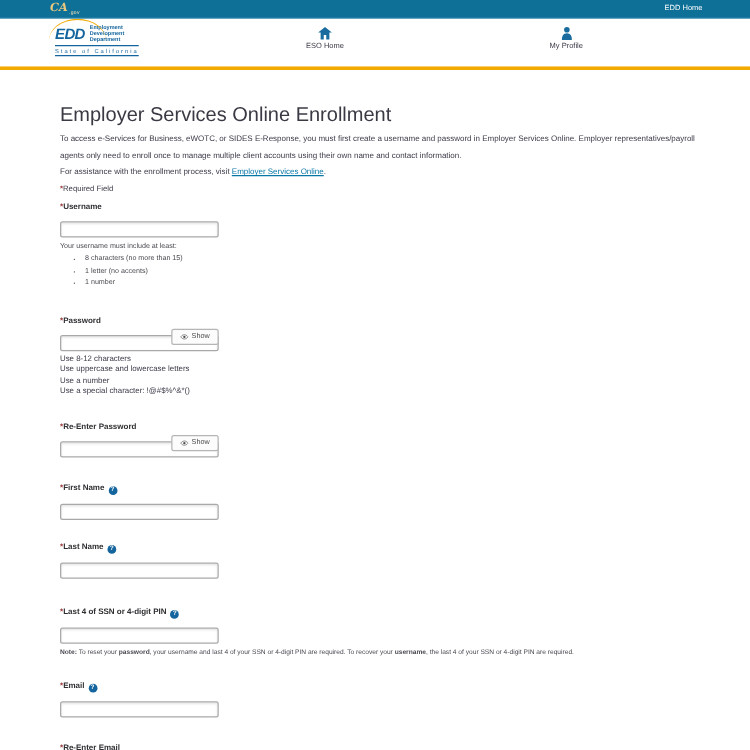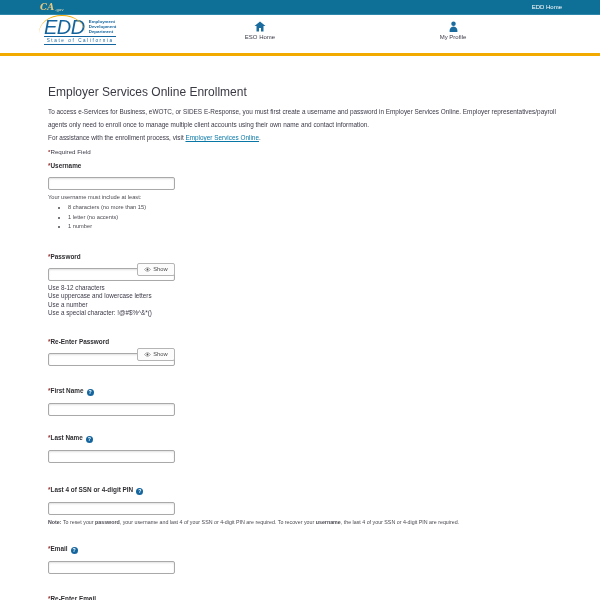--- a/index.html
+++ b/index.html
@@ -15,37 +15,37 @@
   .ca-gov { font-size:4px; color:#F3E4BC; margin-left:1px; letter-spacing:.3px; }
   .topbar-link { color:#fff; font-size:6px; text-decoration:none; cursor:pointer; }
 
   
   .header { height:38px; position:relative; background:#fff; }
   .edd-logo { position:absolute; left:44px; top:4px; cursor:pointer; }
   .edd-row { display:flex; align-items:center; position:relative; }
   .edd-swoosh { position:absolute; left:-5px; top:-4px; width:46px; height:20px;
     border-top:1.5px solid var(--gold,#F2A900);
     border-radius:50% 50% 0 0 / 90% 90% 0 0; pointer-events:none; }
-  .edd-letters { font-size:20px; font-weight:normal; font-style:italic;
+  .edd-letters { font-size:12px; font-weight:bold; font-style:italic;
     color:var(--brand_blue,#14659E); letter-spacing:-.5px; line-height:14px; }
   .edd-dept { font-size:4.4px; font-weight:bold; color:var(--brand_blue,#14659E);
     line-height:5px; margin-left:4px; }
   .edd-state { font-size:4.6px; color:var(--brand_blue,#14659E); letter-spacing:1.6px;
     margin-top:2px; padding:1px 0; border-top:.5px solid var(--brand_blue,#14659E);
     border-bottom:1px solid var(--brand_blue,#14659E); text-align:center; }
   .nav { position:absolute; top:6px; width:60px; text-align:center; cursor:pointer; }
   .nav-eso { left:230px; }
   .nav-profile { left:423px; }
   .nav svg { display:block; margin:0 auto; }
   .nav-label { font-size:6px; color:var(--text,#3B3A48); margin-top:2px; }
   .gold-border { height:3px; background:var(--gold,#F2A900); }
 
   
   .main { padding:0 40px 0 48px; }
-  h1 { margin-top:28px; font-size:12px; font-weight:400; color:#3a3a44; line-height:17px; }
+  h1 { margin-top:28px; font-size:16px; font-weight:400; color:#3a3a44; line-height:17px; }
   .intro { margin-top:5px; font-size:6.4px; line-height:12.5px; max-width:512px; }
   .assist { margin-top:3px; font-size:6.4px; line-height:8px; }
   .assist a { color:var(--link,#0877A6); text-decoration:underline; cursor:pointer; }
   .required-note { margin-top:6px; font-size:6.2px; line-height:8px; }
   .req { color:var(--asterisk,#993333); font-weight:bold; }
 
   .field { width:127px; }
   .field label { display:block; font-size:6.4px; font-weight:bold; color:#2f2f33;
     line-height:8px; white-space:nowrap; }
   .input-wrap { position:relative; width:127px; margin-top:2px; }

